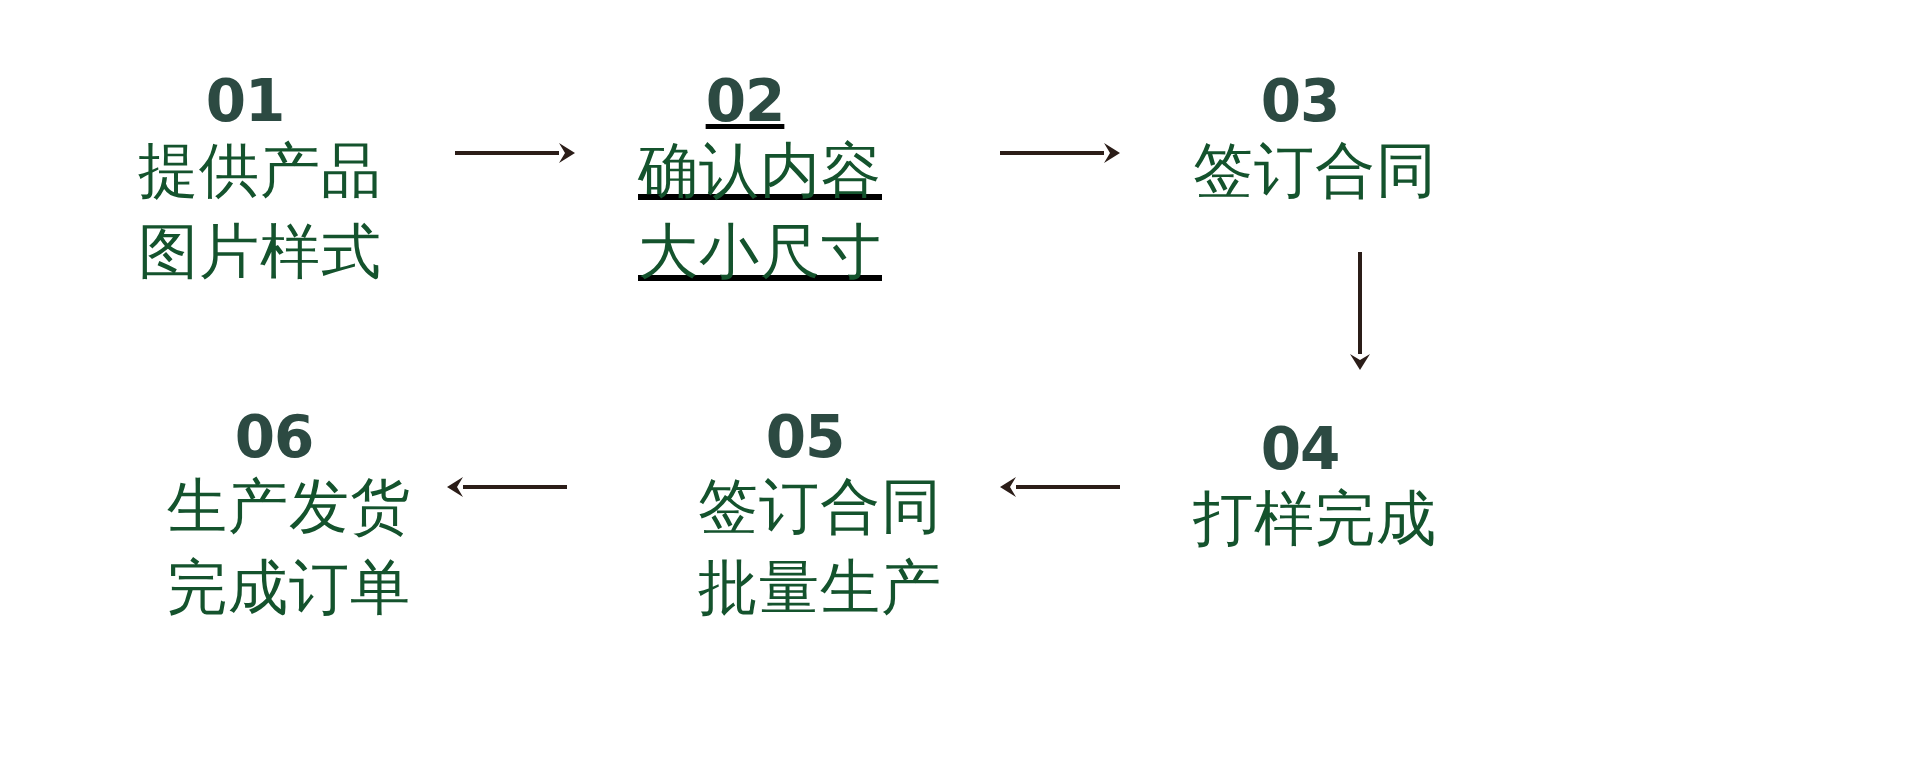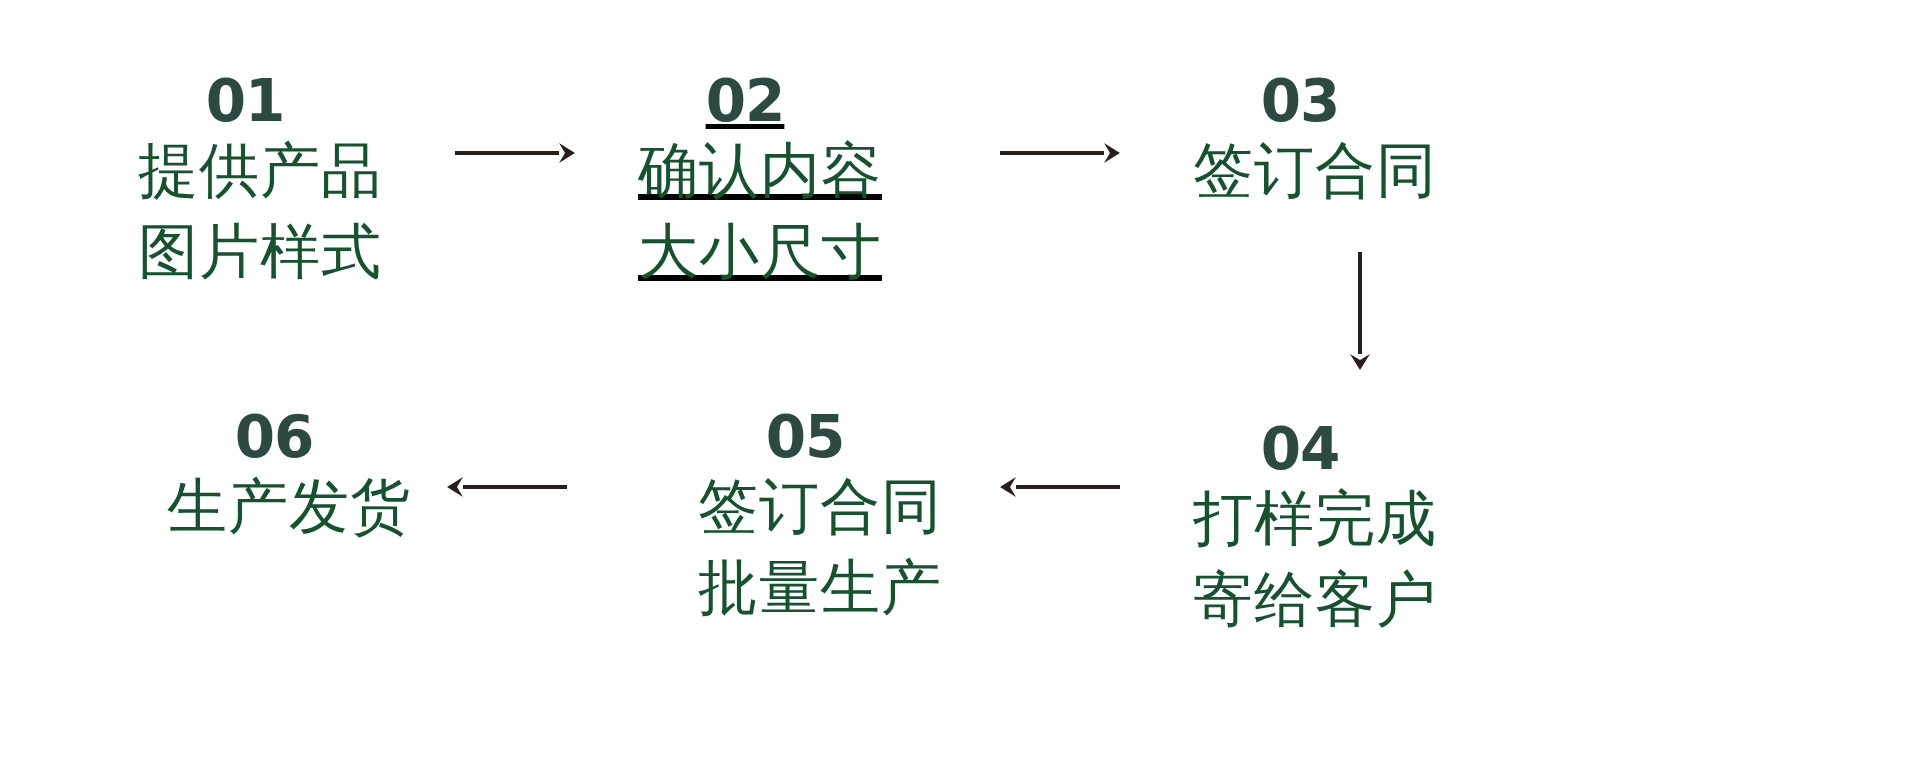--- a/index.html
+++ b/index.html
@@ -107,20 +107,21 @@
     <svg width="30" height="118" viewBox="0 0 30 118">
       <line x1="15" y1="0" x2="15" y2="102" stroke="#2b1d18" stroke-width="4"></line>
       <path d="M5 102 L15 118 L25 102 L15 108 Z" fill="#2b1d18"></path>
     </svg>
   </div>
 
   <div class="step" style="left:97px; top:408px;margin-left:40px;">
     <div class="step-number">06</div>
     <div class="step-text">
       <div class="step-line">生产发货</div>
+      <div class="step-line">完成订单</div>
     </div>
   </div>
 
   <div class="arrow" style="left:447px; top:472px;">
     <svg width="120" height="30" viewBox="0 0 120 30">
       <line x1="16" y1="15" x2="120" y2="15" stroke="#2b1d18" stroke-width="4"></line>
       <path d="M16 5 L0 15 L16 25 L10 15 Z" fill="#2b1d18"></path>
     </svg>
   </div>
 
@@ -136,17 +137,16 @@
     <svg width="120" height="30" viewBox="0 0 120 30">
       <line x1="16" y1="15" x2="120" y2="15" stroke="#2b1d18" stroke-width="4"></line>
       <path d="M16 5 L0 15 L16 25 L10 15 Z" fill="#2b1d18"></path>
     </svg>
   </div>
 
   <div class="step" style="left:1163px; top:408px;margin-top:12px;">
     <div class="step-number">04</div>
     <div class="step-text">
       <div class="step-line">打样完成</div>
-      <div class="step-line">寄给客户</div>
     </div>
   </div>
 
 </div>
 
 </body></html>

